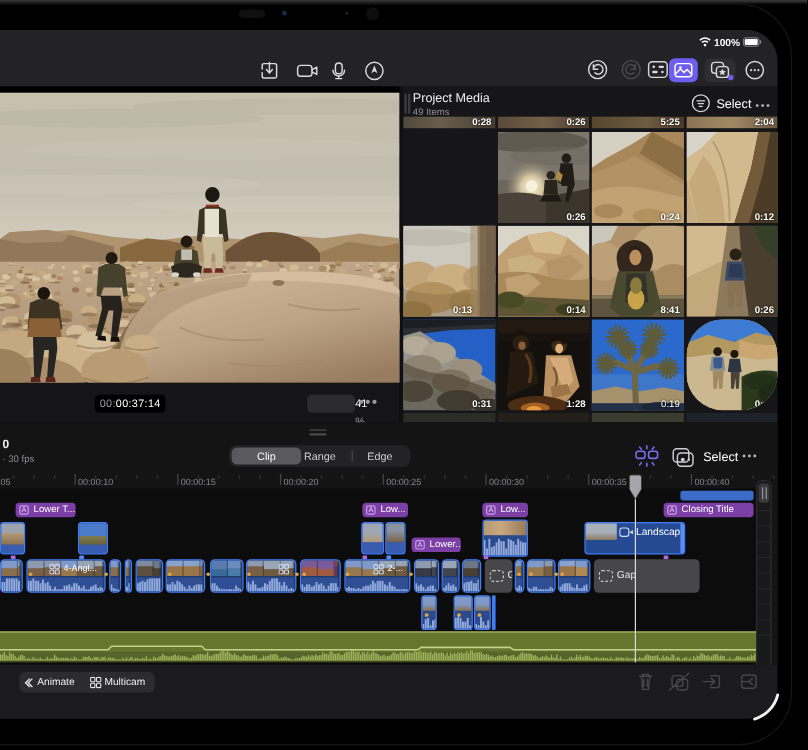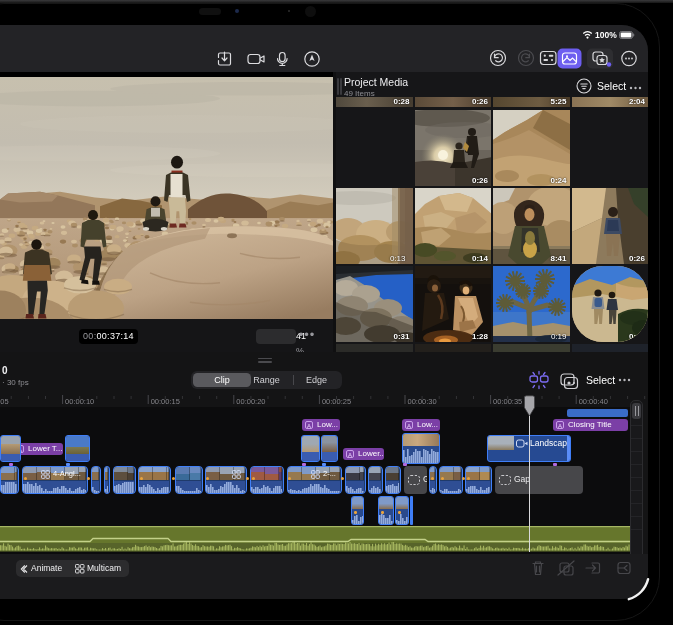--- a/index.html
+++ b/index.html
@@ -768,37 +768,46 @@
 <div class="abs" style="left:493px;top:85px;width:76.5px;height:76px;overflow:hidden;"><svg width="77" height="76" viewBox="0 0 77 76">
           <rect width="77" height="76" fill="#b08d5e"></rect>
 <path d="M0 0 L50 0 34 10 12 22 0 30 Z" fill="#d5d0c2"></path>
 <path d="M50 0 L77 0 77 76 0 76 0 30 12 22 34 10 Z" fill="#a8875a"></path>
 <path d="M50 0 L77 14 77 40 40 18 Z" fill="#8d6f45"></path>
 <path d="M0 34 Q20 28 36 20 L77 44 77 76 0 76 Z" fill="#b39266"></path>
 <path d="M0 50 Q24 42 48 48 T77 54 L77 76 0 76 Z" fill="#c2a273"></path>
 <ellipse cx="14" cy="66" rx="12" ry="6" fill="#a9895c"></ellipse>
 <ellipse cx="48" cy="70" rx="14" ry="6" fill="#b2925f"></ellipse>
 </svg><div class="abs" style="right:3px;bottom:1px;color:#fff;font-size:8px;font-weight:bold;text-shadow:0 0 2px #000;">0:24</div></div>
+<div class="abs" style="left:571.5px;top:85px;width:76.5px;height:76px;overflow:hidden;"><svg width="77" height="76" viewBox="0 0 77 76">
+          <rect width="77" height="76" fill="#c9ad82"></rect>
+<path d="M0 0 L26 0 12 14 0 22 Z" fill="#d8d4c8"></path>
+<path d="M26 0 L60 0 54 30 40 76 10 76 0 40 0 22 12 14 Z" fill="#d3b98e"></path>
+<path d="M14 20 Q30 34 32 76 L10 76 2 42 Z" fill="#c2a477" opacity="0.8"></path>
+<path d="M60 0 L77 0 77 76 40 76 54 30 Z" fill="#4a3a26"></path>
+<path d="M54 30 L60 0 70 0 64 34 52 76 40 76 Z" fill="#725a3a"></path>
+<path d="M22 8 q14 20 14 66" stroke="#a98c62" stroke-width="1.5" fill="none" opacity="0.7"></path>
+</svg><div class="abs" style="right:3px;bottom:1px;color:#fff;font-size:8px;font-weight:bold;text-shadow:0 0 2px #000;">0:12</div></div>
 <div class="abs" style="left:336px;top:163px;width:76.5px;height:76px;overflow:hidden;"><svg width="77" height="76" viewBox="0 0 77 76">
           <rect width="77" height="76" fill="#c9c5ba"></rect>
 <rect y="0" width="77" height="34" fill="#cdc9be"></rect>
 <ellipse cx="20" cy="10" rx="40" ry="7" fill="#bdb9ae" opacity="0.8"></ellipse>
 <g>
 <ellipse cx="12" cy="42" rx="17" ry="12" fill="#c2a57b"></ellipse>
 <ellipse cx="40" cy="46" rx="20" ry="14" fill="#cbaf83"></ellipse>
 <ellipse cx="64" cy="44" rx="14" ry="11" fill="#b99c70"></ellipse>
 <ellipse cx="24" cy="60" rx="22" ry="13" fill="#b2925f"></ellipse>
 <ellipse cx="56" cy="64" rx="18" ry="11" fill="#a5854f"></ellipse>
 <ellipse cx="8" cy="72" rx="16" ry="9" fill="#96763e"></ellipse>
 <path d="M0 52 q20 8 50 4 l27 4 0 16 -77 0 Z" fill="#8a6f47" opacity="0.45"></path>
 </g>
 <rect x="62" width="15" height="76" fill="#77624a" opacity="0.95"></rect>
 <rect x="56" width="8" height="76" fill="#a08a64" opacity="0.5"></rect>
 <rect x="69" y="0" width="8" height="76" fill="#75604a" opacity="0.8"></rect>
-</svg><div class="abs" style="right:7px;bottom:1px;color:#fff;font-size:8px;font-weight:normal;text-shadow:0 0 2px #000;margin-top:31px;">0:13</div></div>
+</svg><div class="abs" style="right:19px;bottom:1px;color:#fff;font-size:8px;font-weight:bold;text-shadow:0 0 2px #000;margin-top:31px;">0:13</div></div>
 <div class="abs" style="left:414.5px;top:163px;width:76.5px;height:76px;overflow:hidden;"><svg width="77" height="76" viewBox="0 0 77 76">
           <rect width="77" height="76" fill="#d9d5c9"></rect>
 <path d="M0 26 L10 16 24 8 44 5 58 10 70 20 77 26 77 76 0 76 Z" fill="#c1a173"></path>
 <path d="M24 8 L44 5 58 10 52 24 30 22 Z" fill="#d3b88c"></path>
 <path d="M8 28 L26 24 40 30 30 42 10 40 Z" fill="#cbb084"></path>
 <path d="M40 30 L60 24 72 34 58 46 42 44 Z" fill="#b59469"></path>
 <path d="M0 40 Q20 36 40 42 T77 44 L77 76 0 76 Z" fill="#a9895a"></path>
 <path d="M6 44 L26 40 36 48 24 58 8 56 Z" fill="#bfa173"></path>
 <path d="M0 58 L77 62 77 76 0 76 Z" fill="#5f5433"></path>
 <ellipse cx="10" cy="62" rx="12" ry="7" fill="#474a24"></ellipse>
@@ -1005,21 +1014,21 @@
         <rect x="558.6" y="4" width="1" height="3" fill="#333336"></rect>
         <rect x="575.7" y="3" width="1" height="9" fill="#48484c"></rect>
         <text x="578.7" y="12" fill="#85858a" font-size="7.5" font-family="Liberation Sans">00:00:40</text>
         <rect x="592.8" y="4" width="1" height="3" fill="#333336"></rect>
         <rect x="609.9" y="4" width="1" height="3" fill="#333336"></rect>
         <rect x="627.1" y="4" width="1" height="3" fill="#333336"></rect>
         <rect x="644.2" y="4" width="1" height="3" fill="#333336"></rect>
       </svg>
 <div class="abs" style="left:0;top:382px;width:630px;height:172px;background:#0c0c0d;"></div>
 <div class="abs" style="left:567px;top:384px;width:61px;height:8px;background:#3a6cc8;border-radius:2px;"></div>
-<div class="abs" style="left:13px;top:394px;width:50px;height:12px;background:#7b3fa6;border-radius:3px;overflow:hidden;margin-top:24px;">
+<div class="abs" style="left:13px;top:394px;width:50px;height:12px;background:#7b3fa6;border-radius:3px;overflow:hidden;">
 <div class="abs" style="left:3px;top:2px;width:8px;height:8px;border:1px solid #c9a0e8;border-radius:2px;color:#e8d0f8;font-size:6px;text-align:center;line-height:8px;">A</div>
 <div class="abs" style="left:15px;top:1px;color:#fff;font-size:8px;white-space:nowrap;">Lower T...</div>
       </div>
 <div class="abs" style="left:302px;top:394px;width:38px;height:12px;background:#7b3fa6;border-radius:3px;overflow:hidden;">
 <div class="abs" style="left:3px;top:2px;width:8px;height:8px;border:1px solid #c9a0e8;border-radius:2px;color:#e8d0f8;font-size:6px;text-align:center;line-height:8px;">A</div>
 <div class="abs" style="left:15px;top:1px;color:#fff;font-size:8px;white-space:nowrap;">Low...</div>
       </div>
 <div class="abs" style="left:402px;top:394px;width:38px;height:12px;background:#7b3fa6;border-radius:3px;overflow:hidden;">
 <div class="abs" style="left:3px;top:2px;width:8px;height:8px;border:1px solid #c9a0e8;border-radius:2px;color:#e8d0f8;font-size:6px;text-align:center;line-height:8px;">A</div>
 <div class="abs" style="left:15px;top:1px;color:#fff;font-size:8px;white-space:nowrap;">Low...</div>

